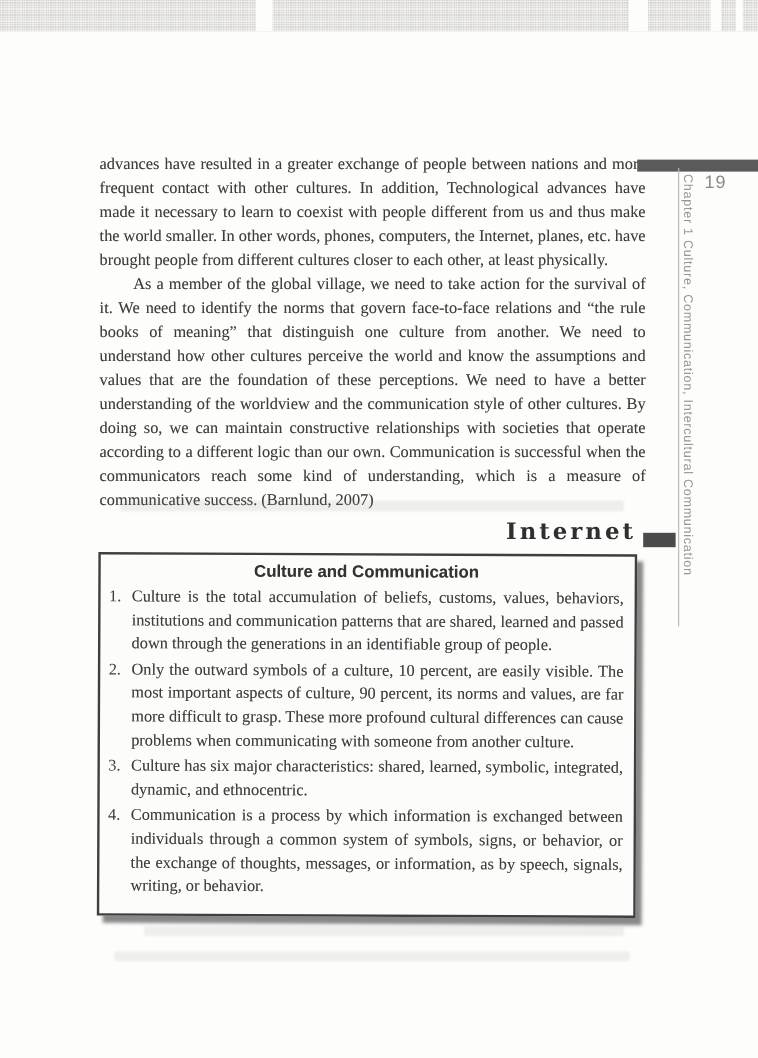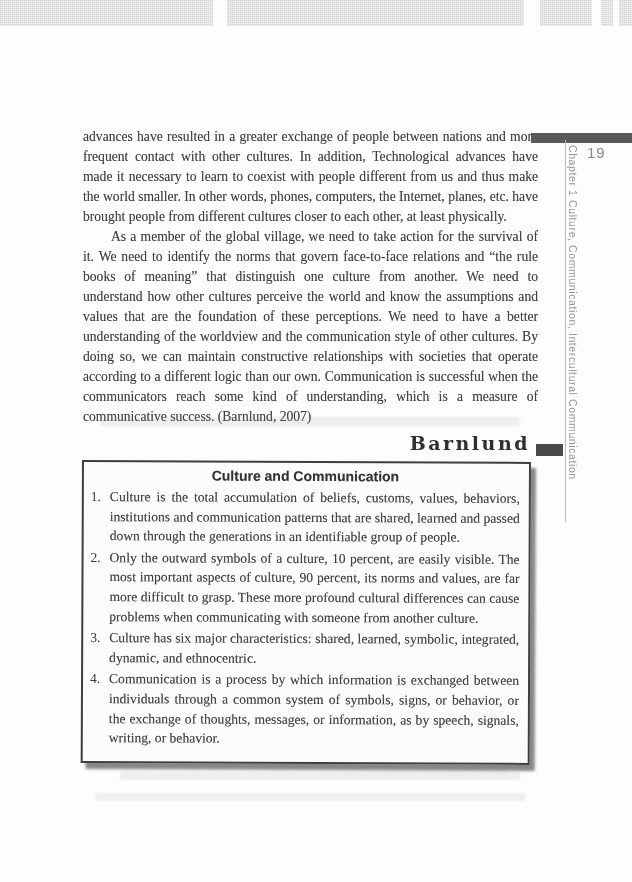--- a/index.html
+++ b/index.html
@@ -126,21 +126,21 @@
     <p class="indent">As a member of the global village, we need to take action for the survival of it. We need to identify the norms that govern face-to-face relations and “the rule books of meaning” that distinguish one culture from another. We need to understand how other cultures perceive the world and know the assumptions and values that are the foundation of these perceptions. We need to have a better understanding of the worldview and the communication style of other cultures. By doing so, we can maintain constructive relationships with societies that operate according to a different logic than our own. Communication is successful when the communicators reach some kind of understanding, which is a measure of communicative success. (Barnlund, 2007)</p>
   </div>
 
   <div class="accent-bar-top"></div>
   <div class="sidebar-line"></div>
   <div class="sidebar-title">Chapter 1 Culture, Communication, Intercultural Communication</div>
   <div class="page-number">19</div>
 
   <div class="bleed bleed1"></div>
 
-  <div class="summary-heading">Barnlund</div>
+  <div class="summary-heading">Internet</div>
   <div class="summary-square"></div>
 
   <div class="summary-box">
     <div class="box-title">Culture and Communication</div>
 
     <div class="summary-item">
       <span class="num">1.</span>
       <span class="txt">Culture is the total accumulation of beliefs, customs, values, behaviors, institutions and communication patterns that are shared, learned and passed down through the generations in an identifiable group of people.</span>
     </div>
     <div class="summary-item">

